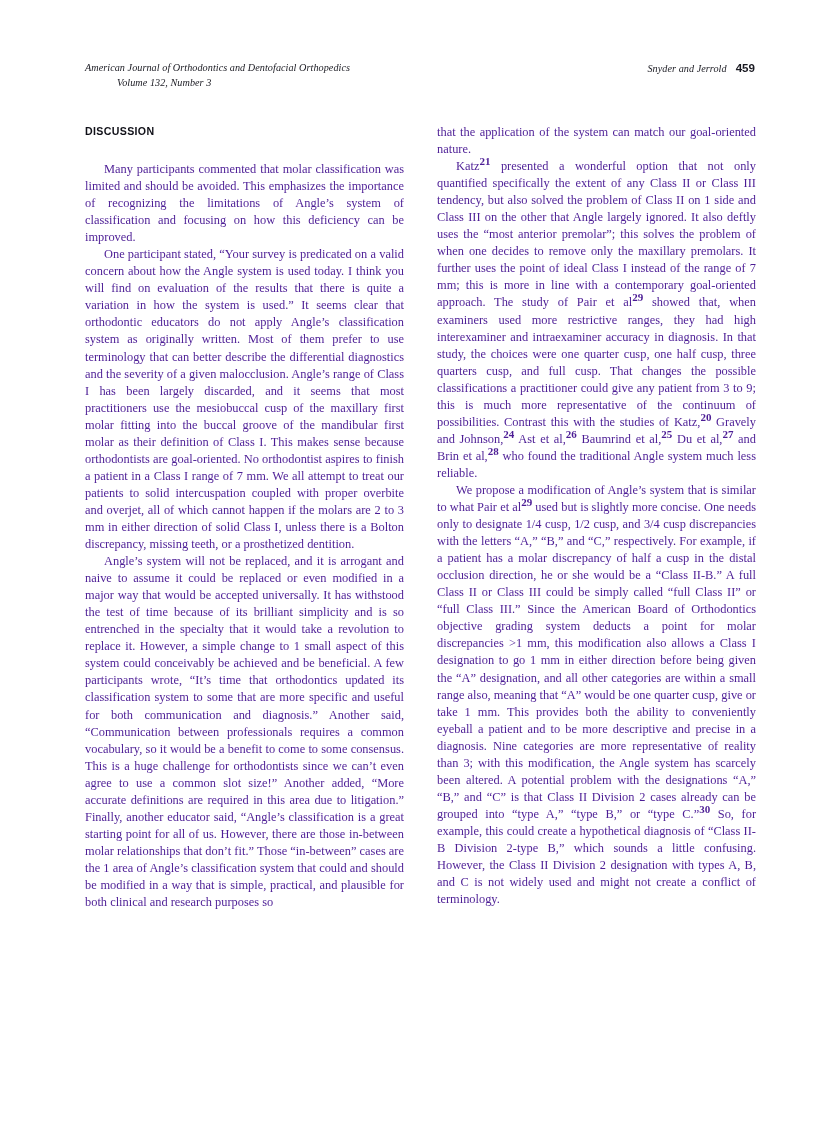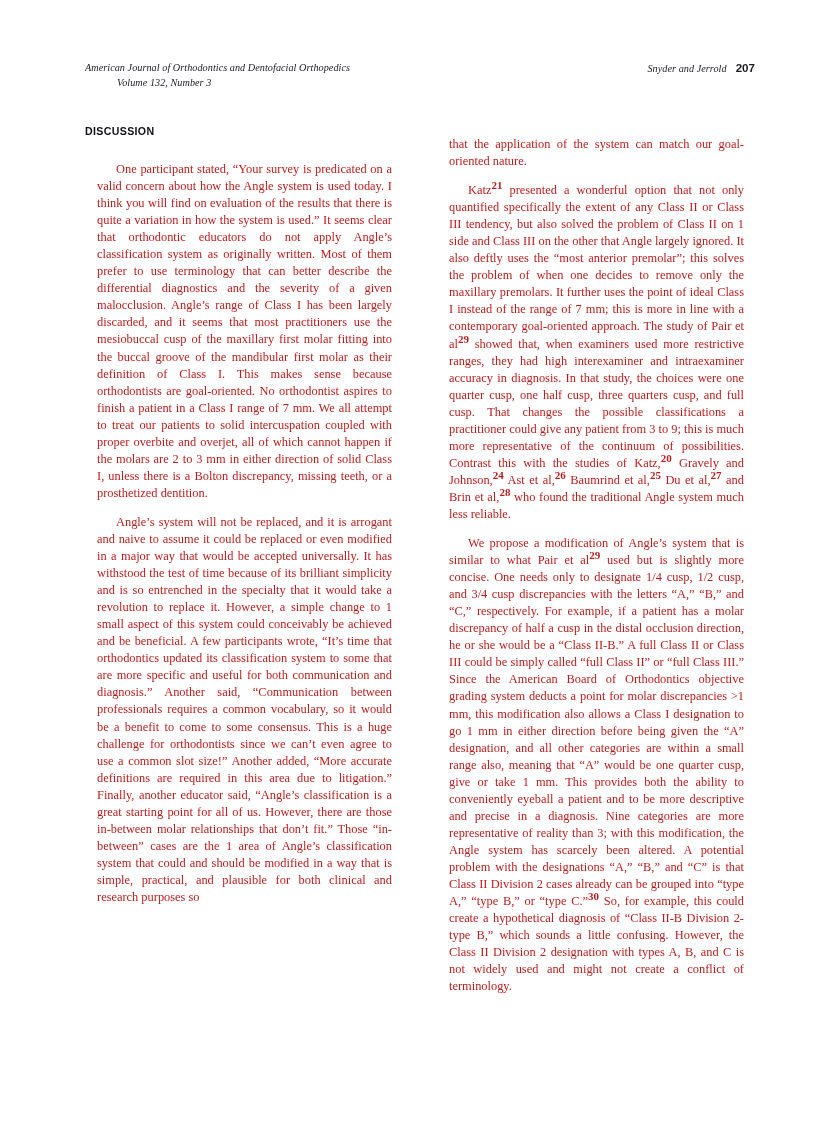--- a/index.html
+++ b/index.html
@@ -83,27 +83,27 @@
   .section-head {
     font-family: "Liberation Sans", "DejaVu Sans", sans-serif;
     font-weight: bold;
     font-size: 10.6px;
     letter-spacing: 0.35px;
     line-height: 14px;
     margin: 0 0 23px 0;
     color: #101018;
   }
   p.para {
-    margin: 12px;
+    margin: 0;
     font-size: 12.4px;
     line-height: 17.05px;
     text-align: justify;
     text-justify: inter-word;
     hyphens: none;
-    color: #b91c1c;
+    color: #4c1d95;
     text-indent: 19px;
   }
   p.para.cont {
     text-indent: 0;
   }
   sup {
     font-size: 11px;
     line-height: 0;
     vertical-align: 0.42em;
     font-weight: 600;
@@ -113,28 +113,29 @@
 <body>
 
 <div class="page">
 
   <div class="running-head">
     <div class="rh-left">
       <span>American Journal of Orthodontics and Dentofacial Orthopedics</span>
       <span class="vol">Volume 132, Number 3</span>
     </div>
     <div class="rh-right">
-      <span class="rh-authors">Snyder and Jerrold</span><span class="rh-page">207</span>
+      <span class="rh-authors">Snyder and Jerrold</span><span class="rh-page">459</span>
     </div>
   </div>
 
   <div class="columns">
 
     <div class="col">
       <h2 class="section-head">DISCUSSION</h2>
+      <p class="para">Many participants commented that molar classification was limited and should be avoided. This emphasizes the importance of recognizing the limitations of Angle’s system of classification and focusing on how this deficiency can be improved.</p>
       <p class="para">One participant stated, “Your survey is predicated on a valid concern about how the Angle system is used today. I think you will find on evaluation of the results that there is quite a variation in how the system is used.” It seems clear that orthodontic educators do not apply Angle’s classification system as originally written. Most of them prefer to use terminology that can better describe the differential diagnostics and the severity of a given malocclusion. Angle’s range of Class I has been largely discarded, and it seems that most practitioners use the mesiobuccal cusp of the maxillary first molar fitting into the buccal groove of the mandibular first molar as their definition of Class I. This makes sense because orthodontists are goal-oriented. No orthodontist aspires to finish a patient in a Class I range of 7 mm. We all attempt to treat our patients to solid intercuspation coupled with proper overbite and overjet, all of which cannot happen if the molars are 2 to 3 mm in either direction of solid Class I, unless there is a Bolton discrepancy, missing teeth, or a prosthetized dentition.</p>
       <p class="para">Angle’s system will not be replaced, and it is arrogant and naive to assume it could be replaced or even modified in a major way that would be accepted universally. It has withstood the test of time because of its brilliant simplicity and is so entrenched in the specialty that it would take a revolution to replace it. However, a simple change to 1 small aspect of this system could conceivably be achieved and be beneficial. A few participants wrote, “It’s time that orthodontics updated its classification system to some that are more specific and useful for both communication and diagnosis.” Another said, “Communication between professionals requires a common vocabulary, so it would be a benefit to come to some consensus. This is a huge challenge for orthodontists since we can’t even agree to use a common slot size!” Another added, “More accurate definitions are required in this area due to litigation.” Finally, another educator said, “Angle’s classification is a great starting point for all of us. However, there are those in-between molar relationships that don’t fit.” Those “in-between” cases are the 1 area of Angle’s classification system that could and should be modified in a way that is simple, practical, and plausible for both clinical and research purposes so</p>
     </div>
 
     <div class="col">
       <p class="para cont">that the application of the system can match our goal-oriented nature.</p>
       <p class="para">Katz<sup>21</sup> presented a wonderful option that not only quantified specifically the extent of any Class II or Class III tendency, but also solved the problem of Class II on 1 side and Class III on the other that Angle largely ignored. It also deftly uses the “most anterior premolar”; this solves the problem of when one decides to remove only the maxillary premolars. It further uses the point of ideal Class I instead of the range of 7 mm; this is more in line with a contemporary goal-oriented approach. The study of Pair et al<sup>29</sup> showed that, when examiners used more restrictive ranges, they had high interexaminer and intraexaminer accuracy in diagnosis. In that study, the choices were one quarter cusp, one half cusp, three quarters cusp, and full cusp. That changes the possible classifications a practitioner could give any patient from 3 to 9; this is much more representative of the continuum of possibilities. Contrast this with the studies of Katz,<sup>20</sup> Gravely and Johnson,<sup>24</sup> Ast et al,<sup>26</sup> Baumrind et al,<sup>25</sup> Du et al,<sup>27</sup> and Brin et al,<sup>28</sup> who found the traditional Angle system much less reliable.</p>
       <p class="para">We propose a modification of Angle’s system that is similar to what Pair et al<sup>29</sup> used but is slightly more concise. One needs only to designate 1/4 cusp, 1/2 cusp, and 3/4 cusp discrepancies with the letters “A,” “B,” and “C,” respectively. For example, if a patient has a molar discrepancy of half a cusp in the distal occlusion direction, he or she would be a “Class II-B.” A full Class II or Class III could be simply called “full Class II” or “full Class III.” Since the American Board of Orthodontics objective grading system deducts a point for molar discrepancies &gt;1 mm, this modification also allows a Class I designation to go 1 mm in either direction before being given the “A” designation, and all other categories are within a small range also, meaning that “A” would be one quarter cusp, give or take 1 mm. This provides both the ability to conveniently eyeball a patient and to be more descriptive and precise in a diagnosis. Nine categories are more representative of reality than 3; with this modification, the Angle system has scarcely been altered. A potential problem with the designations “A,” “B,” and “C” is that Class II Division 2 cases already can be grouped into “type A,” “type B,” or “type C.”<sup>30</sup> So, for example, this could create a hypothetical diagnosis of “Class II-B Division 2-type B,” which sounds a little confusing. However, the Class II Division 2 designation with types A, B, and C is not widely used and might not create a conflict of terminology.</p>
     </div>
 

